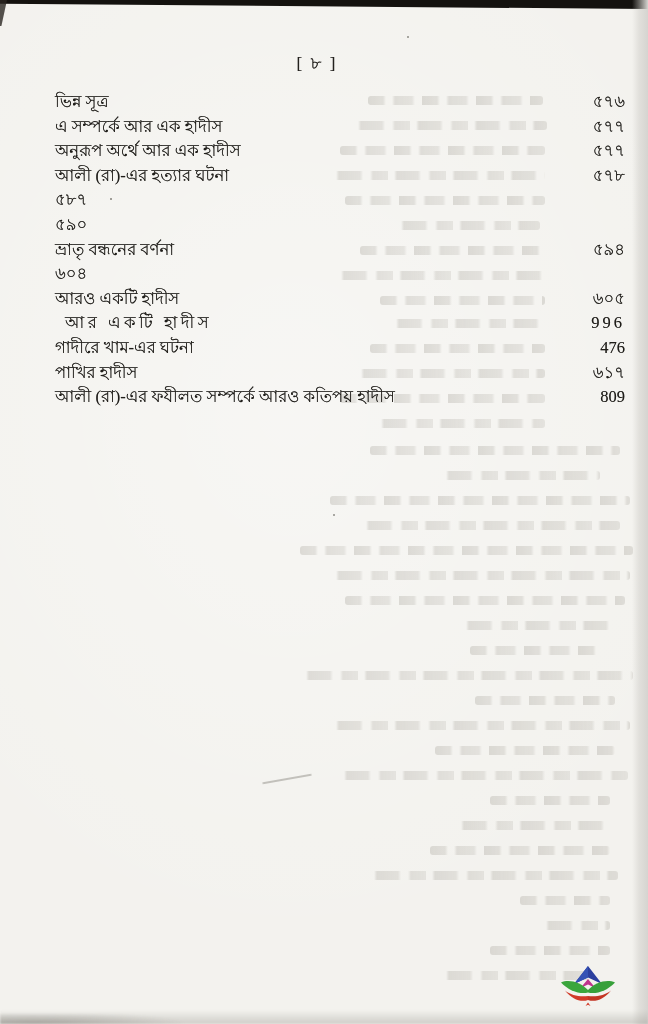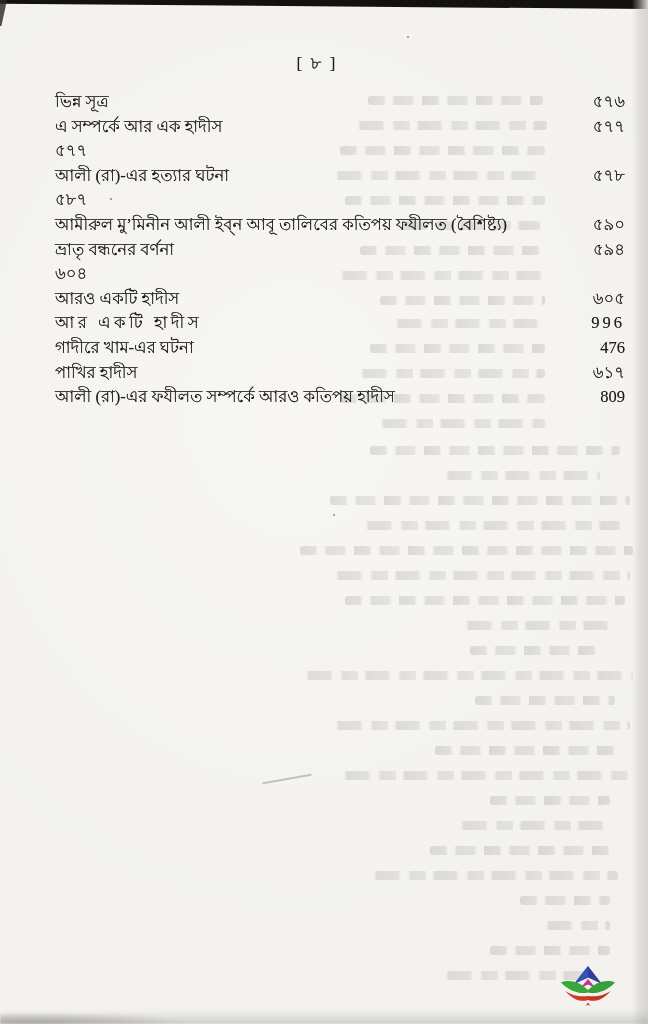--- a/index.html
+++ b/index.html
@@ -28,21 +28,21 @@
   .header{position:absolute;top:50px;left:0;width:634px;text-align:center;
     font-size:17px;color:#23211d;letter-spacing:2px;
     text-shadow:0 0 .5px rgba(0,0,0,.5);}
   
   .toc{position:absolute;top:89px;left:55px;width:570px;}
   .row{display:flex;justify-content:space-between;align-items:baseline;
     height:24.6px;font-size:16.5px;color:#1f1d19;
     text-shadow:0 0 .5px rgba(0,0,0,.45);}
   .row .title{white-space:nowrap;}
   .row .pg{white-space:nowrap;padding-right:0;}
-  .row:nth-child(10) .title{letter-spacing:3.5px;}
+  .row:nth-child(10) .title{letter-spacing:3.5px;margin-left:10px;}
   .row:nth-child(10) .pg{letter-spacing:3px;}
   
   .ghost-layer{position:absolute;inset:0;pointer-events:none;}
   .ghost{position:absolute;height:9px;border-radius:3px;opacity:.5;filter:blur(.7px);
     background:repeating-linear-gradient(90deg,
       rgba(116,110,98,.40) 0px, rgba(116,110,98,.30) 15px,
       rgba(116,110,98,0) 18px, rgba(116,110,98,0) 24px,
       rgba(116,110,98,.34) 27px, rgba(116,110,98,.26) 44px,
       rgba(116,110,98,0) 47px, rgba(116,110,98,0) 54px);}
   .ghost.g2{background:repeating-linear-gradient(90deg,
@@ -111,34 +111,34 @@
     <span class="title">ভিন্ন সূত্র</span>
     <span class="pg">৫৭৬</span>
   </div>
 
   <div class="row">
     <span class="title">এ সম্পর্কে আর এক হাদীস</span>
     <span class="pg">৫৭৭</span>
   </div>
 
   <div class="row">
+    <span class="title">অনুরূপ অর্থে আর এক হাদীস</span>
     <span class="pg">৫৭৭</span>
   </div>
 
   <div class="row">
     <span class="title">আলী (রা)-এর হত্যার ঘটনা</span>
     <span class="pg">৫৭৮</span>
   </div>
 
   <div class="row">
     <span class="pg">৫৮৭</span>
   </div>
 
   <div class="row">
-    <span class="title">আমীরুল মু’মিনীন আলী ইব্‌ন আবূ তালিবের কতিপয় ফযীলত (বৈশিষ্ট্য)</span>
     <span class="pg">৫৯০</span>
   </div>
 
   <div class="row">
     <span class="title">ভ্রাতৃ বন্ধনের বর্ণনা</span>
     <span class="pg">৫৯৪</span>
   </div>
 
   <div class="row">
     <span class="pg">৬০৪</span>

